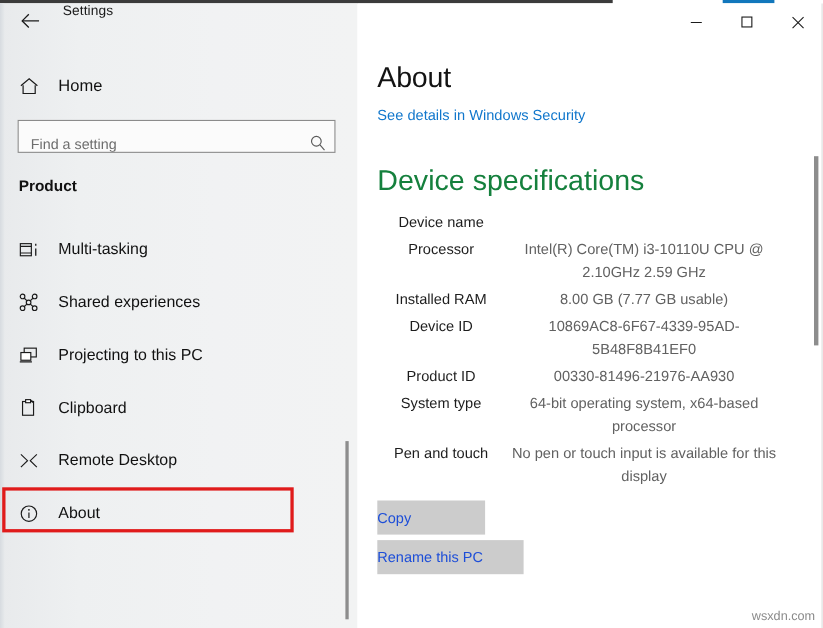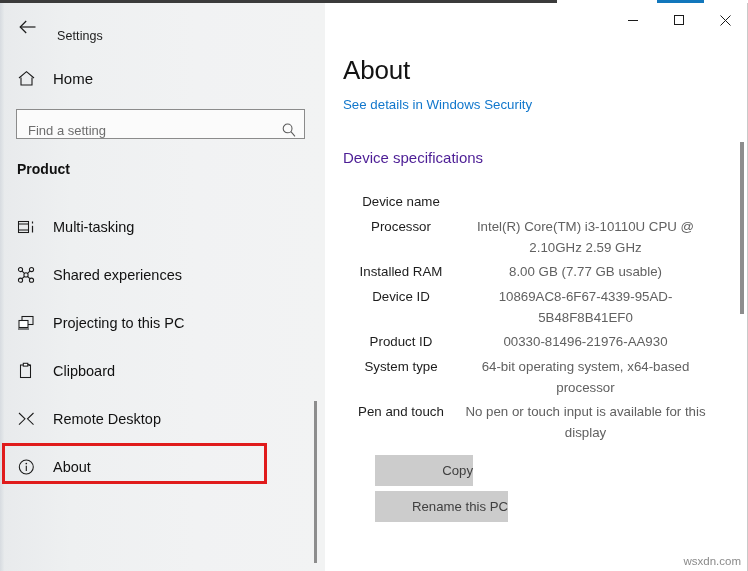--- a/index.html
+++ b/index.html
@@ -58,21 +58,21 @@
     width: 4px; height: 100%;
     background: linear-gradient(to right, #d7dbe0, #e6e9eb);
   }
 
   .titlebar {
     position: absolute;
     left: 0; top: 0;
     width: 325px;
     height: 40px;
     display: flex;
-    align-items: flex-end;
+    align-items: flex-start;
   }
   .back-btn {
     width: 44px; height: 32px;
     margin-left: 6px;
     display: flex;
     align-items: center;
     justify-content: center;
     cursor: pointer;
   }
   .back-arrow svg { display: block; }
@@ -236,22 +236,22 @@
     left: 18px; top: 94px;
     font-size: 13.3px;
     color: #1177cc;
     text-decoration: none;
     cursor: pointer;
   }
 
   .section-heading {
     position: absolute;
     left: 18px; top: 146px;
-    font-size: 15px;
-    color: #4c1d95;
+    font-size: 26px;
+    color: #15803d;
     font-weight: normal;
   }
 
   .spec-table {
     position: absolute;
     left: 18px; top: 188px;
     width: 390px;
     text-align: center;
   }
   .spec-row {
@@ -272,26 +272,25 @@
     color: #616161;
     line-height: 21px;
     max-width: 253px;
     word-break: break-word;
   }
 
   .btn {
     position: absolute;
     border: none;
     background: #cccccc;
-    color: #404040;
+    color: #1d4ed8;
     font-family: "Liberation Sans", sans-serif;
     font-size: 13.2px;
     cursor: pointer;
-    text-align: right;
-    margin-left: 32px;
+    text-align: left;
   }
   #copy-btn  { left: 18px; top: 452px; width: 98px; height: 31px; }
   #rename-btn{ left: 18px; top: 488px; width: 133px; height: 31px; }
 
   .content-scroll-thumb {
     position: absolute;
     right: 4px;
     top: 139px;
     width: 4px;
     height: 172px;

